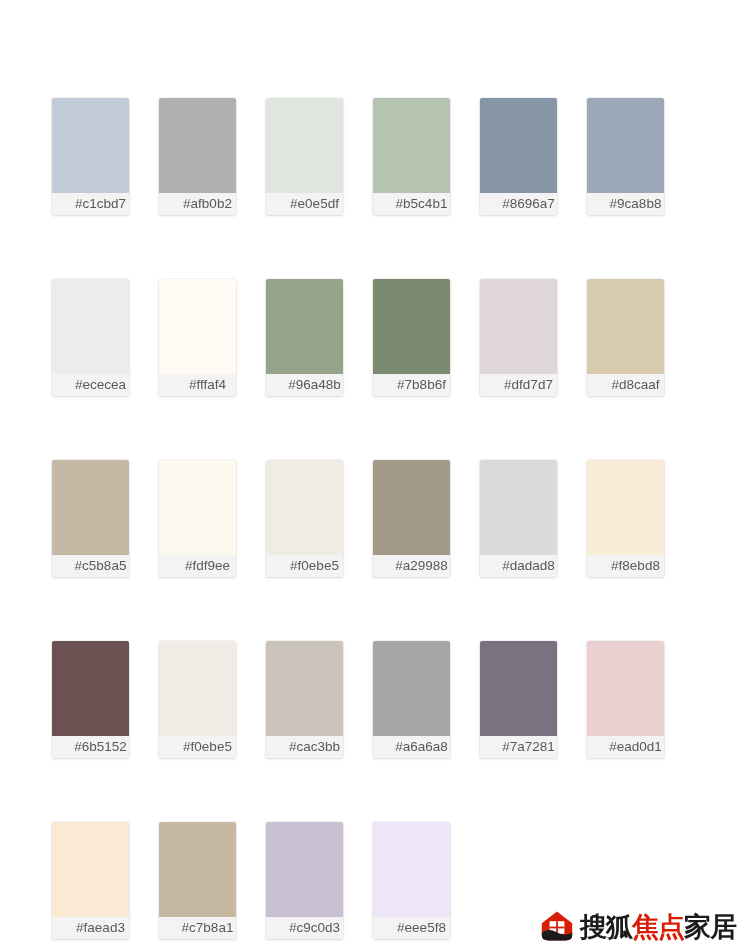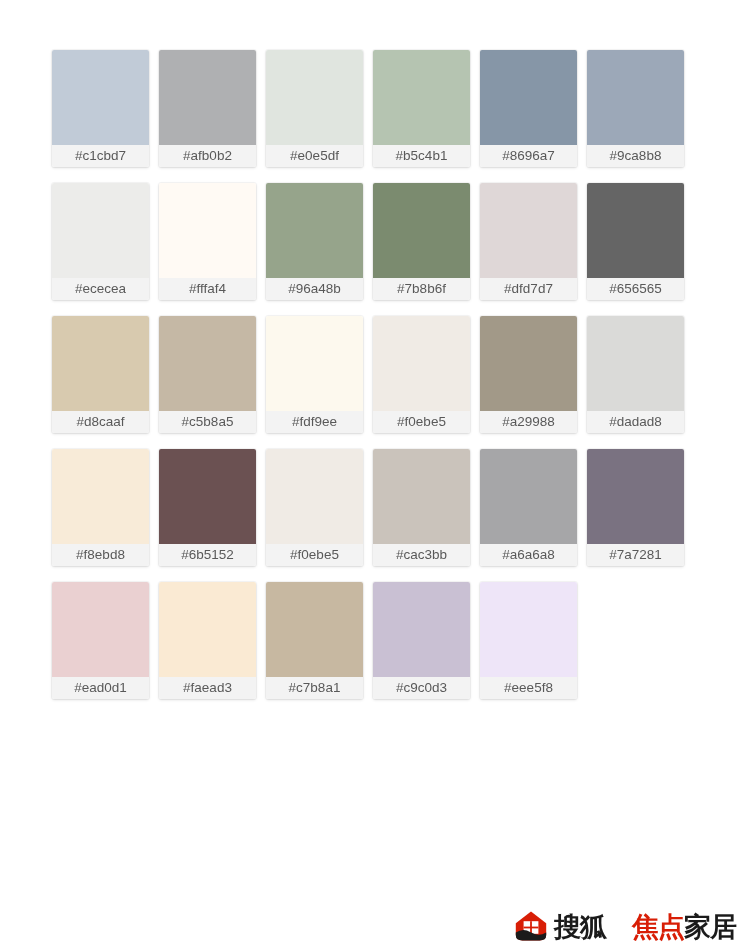--- a/index.html
+++ b/index.html
@@ -26,27 +26,28 @@
     left: 52px;
     top: 50px;
     width: 634px;
     display: grid;
     grid-template-columns: repeat(6, 97px);
     column-gap: 10px;
     row-gap: 16px;
   }
 
   .swatch-card {
-    width: 97px;
+    width: 77px;
     height: 117px;
     background: #ffffff;
     border-radius: 2px;
     box-shadow: 0 0 0 1px rgba(0,0,0,0.035), 0 1px 3px rgba(0,0,0,0.13);
     overflow: hidden;
     position: relative;
+    margin-top: 48px;
   }
 
   .swatch-color {
     width: 97px;
     height: 95px;
     display: block;
   }
 
   .swatch-label {
     width: 97px;
@@ -83,21 +84,21 @@
   #watermark-text {
     display: flex;
     align-items: baseline;
     font-family: "DejaVu Sans", sans-serif;
     font-size: 27px;
     font-weight: bold;
     line-height: 1;
     letter-spacing: -1px;
   }
   .wm-dark { color: #1b1b1b; }
-  .wm-red  { color: #d81e06; margin-left: 26px; }
+  .wm-red  { color: #d81e06; }
 </style>
 </head>
 <body>
 
 <div id="palette-page">
 
   <div id="swatch-grid">
       <div class="swatch-card">
         <div class="swatch-color" style="background: rgb(193, 203, 215);"></div>
         <div class="swatch-label">#c1cbd7</div>
@@ -134,24 +135,20 @@
         <div class="swatch-color" style="background: rgb(150, 164, 139);"></div>
         <div class="swatch-label">#96a48b</div>
       </div>
       <div class="swatch-card">
         <div class="swatch-color" style="background: rgb(123, 139, 111);"></div>
         <div class="swatch-label">#7b8b6f</div>
       </div>
       <div class="swatch-card">
         <div class="swatch-color" style="background: rgb(223, 215, 215);"></div>
         <div class="swatch-label">#dfd7d7</div>
-      </div>
-      <div class="swatch-card">
-        <div class="swatch-color" style="background: rgb(101, 101, 101);"></div>
-        <div class="swatch-label">#656565</div>
       </div>
       <div class="swatch-card">
         <div class="swatch-color" style="background: rgb(216, 202, 175);"></div>
         <div class="swatch-label">#d8caaf</div>
       </div>
       <div class="swatch-card">
         <div class="swatch-color" style="background: rgb(197, 184, 165);"></div>
         <div class="swatch-label">#c5b8a5</div>
       </div>
       <div class="swatch-card">

